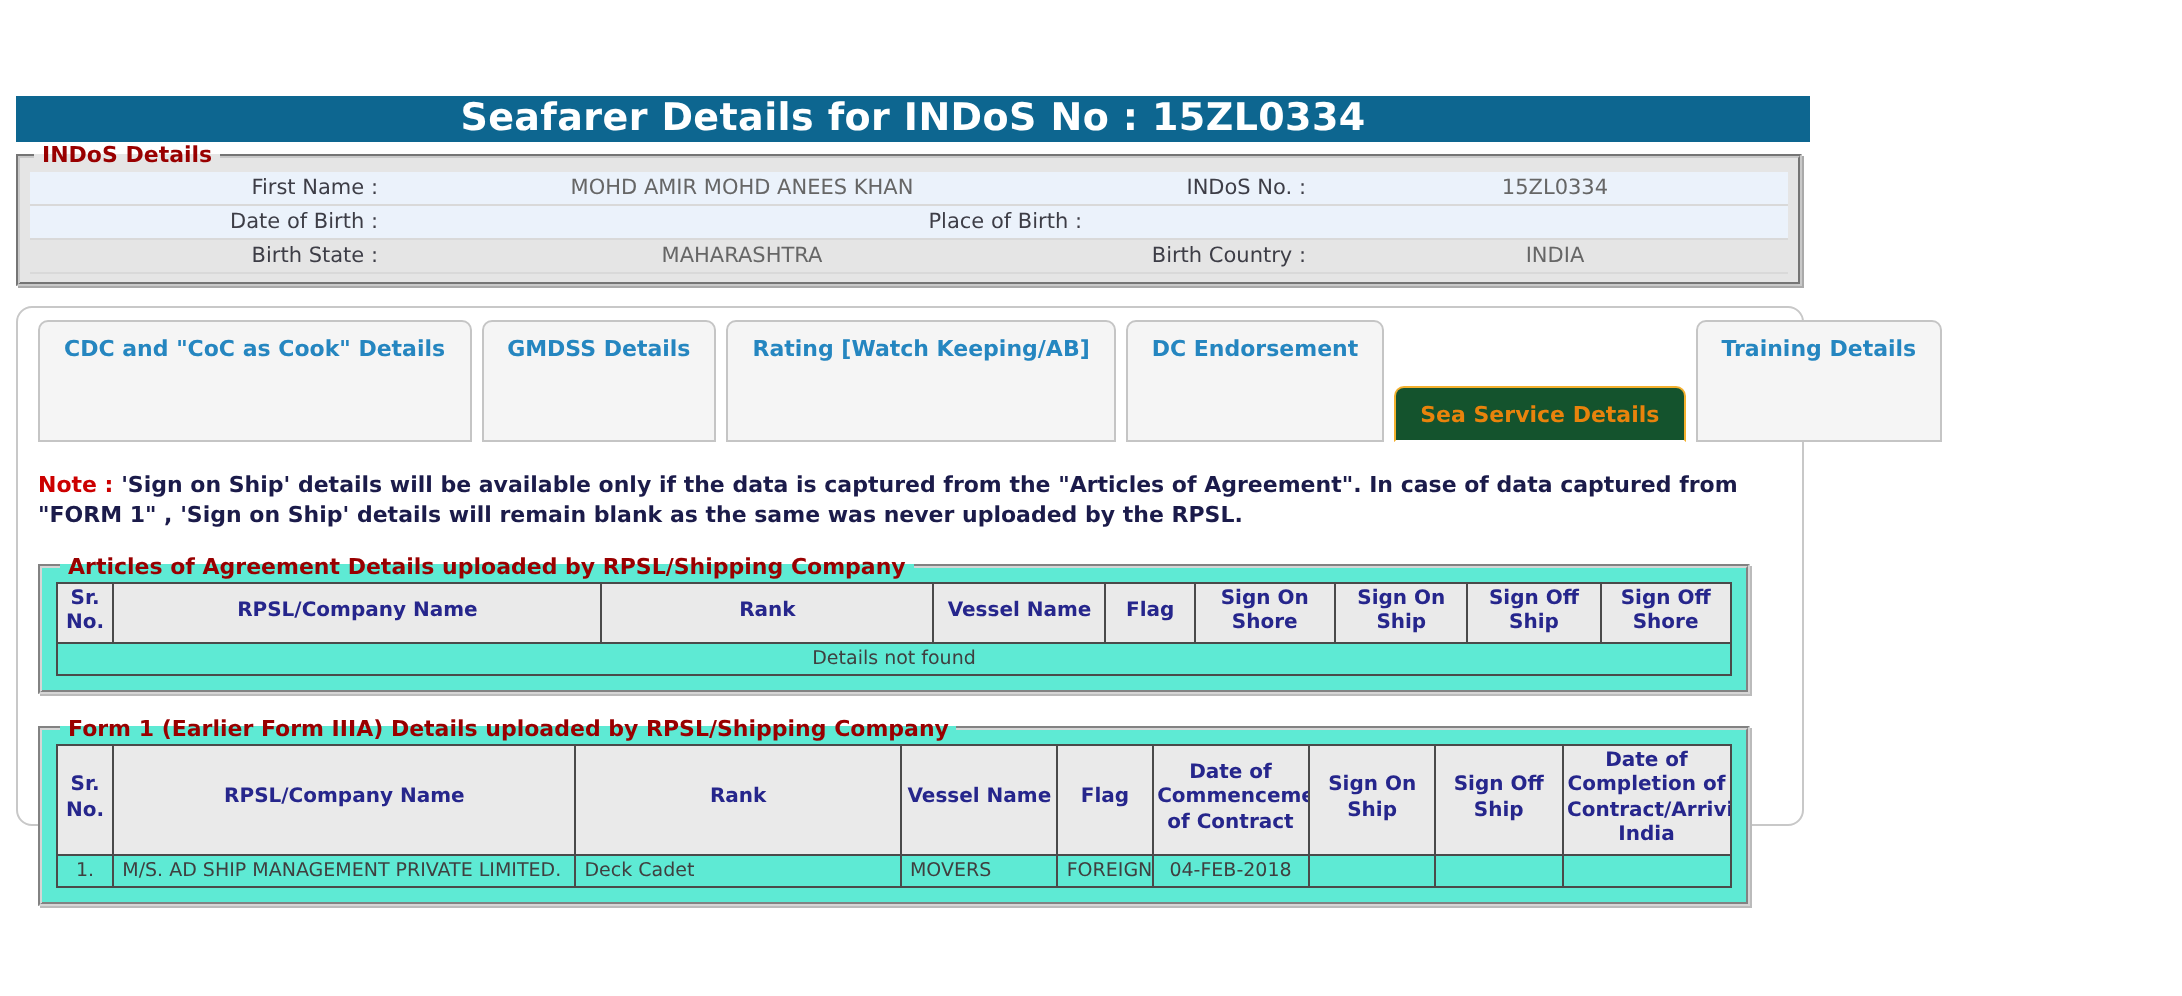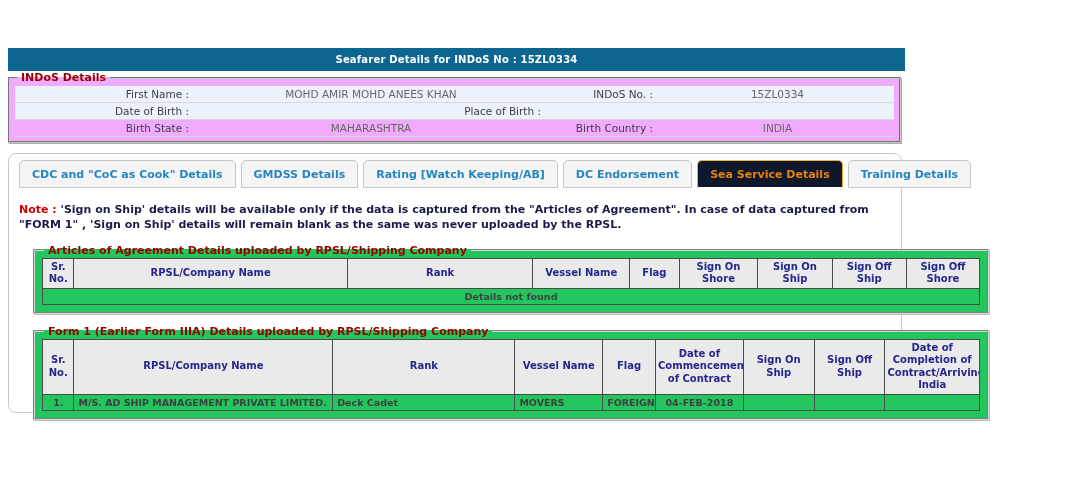--- a/index.html
+++ b/index.html
@@ -12,34 +12,34 @@
   }
   .page { position: relative; width: 1091px; height: 498px; }
 
   
   .titlebar {
     margin: 48px 0 0 8px;
     width: 897px; height: 23px;
     background: #0d6690;
     color: #ffffff;
     font-weight: bold;
-    font-size: 10px;
+    font-size: 19px;
     text-align: center;
     line-height: 23px;
     letter-spacing: 0.2px;
   }
 
   
   fieldset.indos-fs {
     margin: 0 0 0 8px;
     width: 893px;
     border: 2px groove #c9c9c9;
     box-shadow: 1px 1px 0 #aaa;
     padding: 2px 5px 4px 5px;
-    background: #f0abfc;
+    background: #e5e5e5;
   }
   fieldset legend {
     color: #990000;
     font-weight: bold;
     font-size: 11px;
     padding: 0 4px;
     margin-left: 2px;
   }
   .detail-row {
     display: grid;
@@ -73,63 +73,64 @@
     border: 1px solid #c5c5c5;
     border-radius: 5px 5px 0 0;
     padding: 7px 12px 6px 12px;
     font-size: 11px;
     font-weight: bold;
     color: #2586c0;
     cursor: pointer;
     white-space: nowrap;
   }
   .tab.active {
-    background: #0f172a;
+    background: #14532d;
     border-color: #f3b02e;
     border-bottom-color: #ffffff;
     color: #e8830c;
+    margin-top: 33px;
   }
 
   
   .note {
     margin: 15px 12px 0 10px;
     font-size: 11px;
     font-weight: bold;
     color: #1b1b4a;
     line-height: 1.35;
   }
   .note-prefix { color: #cc0000; }
 
   
   fieldset.tbl-fs {
-    margin: 11px 0 0 24px;
-    width: 956px;
+    margin: 11px 0 0 10px;
+    width: 856px;
     border: 2px groove #d6d6d6;
     box-shadow: 1px 1px 0 #bbb;
     padding: 1px 7px 7px 7px;
-    background: #22c55e;
+    background: #5eead4;
   }
   table.grid {
     border-collapse: collapse;
     width: 100%;
     table-layout: fixed;
   }
   table.grid th, table.grid td { border: 1px solid #4a4a4a; overflow: hidden; }
   table.grid th {
     background: #eaeaea;
     color: #26268c;
     font-size: 10px;
     font-weight: bold;
     text-align: center;
     padding: 2px 2px;
     line-height: 1.25;
   }
   table.grid td {
     font-size: 9.5px;
-    font-weight: bold;
+    font-weight: normal;
     color: #3f3f3f;
     padding: 2px 4px;
     height: 15px;
     white-space: nowrap;
   }
   td.center { text-align: center; }
   td.empty-msg {
     text-align: center;
     color: #cc0000;
     font-size: 11px;

